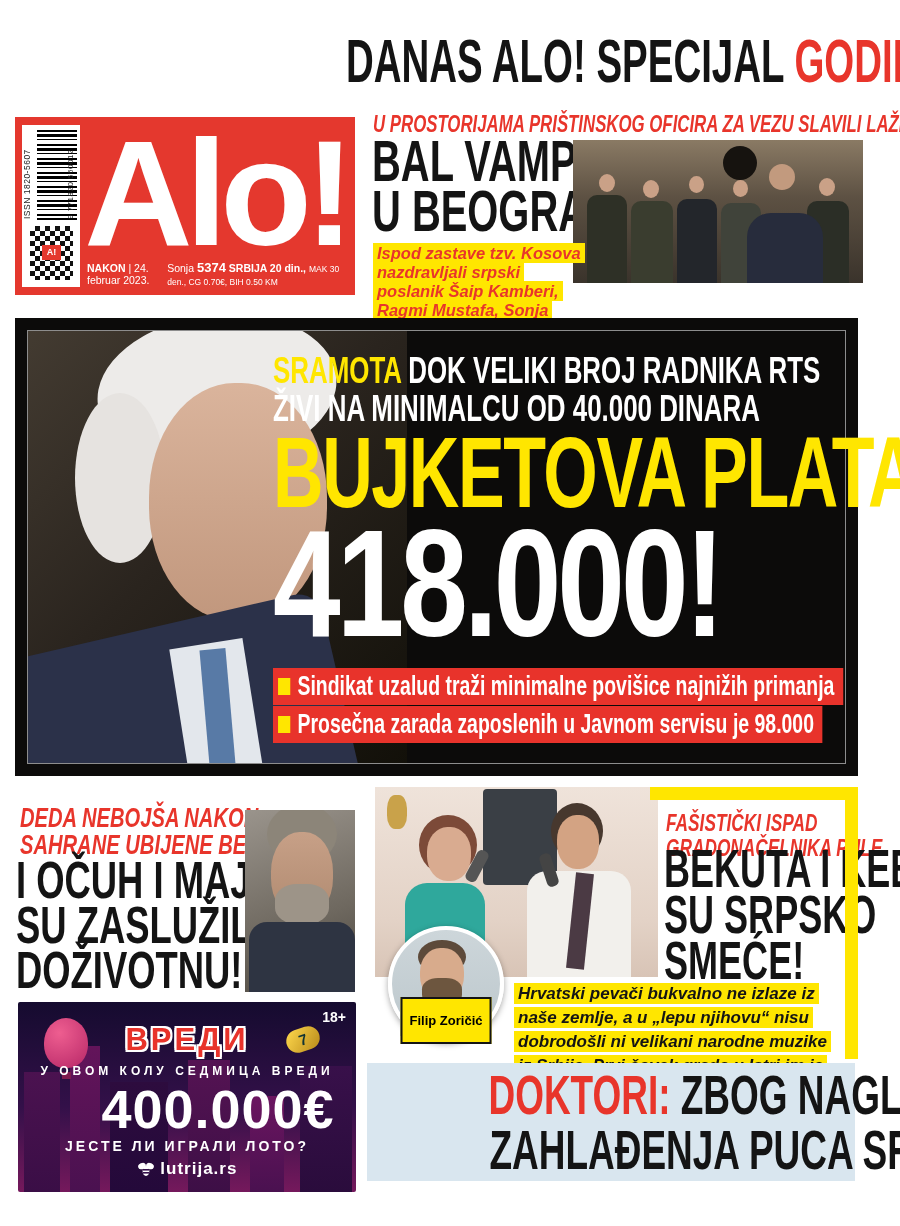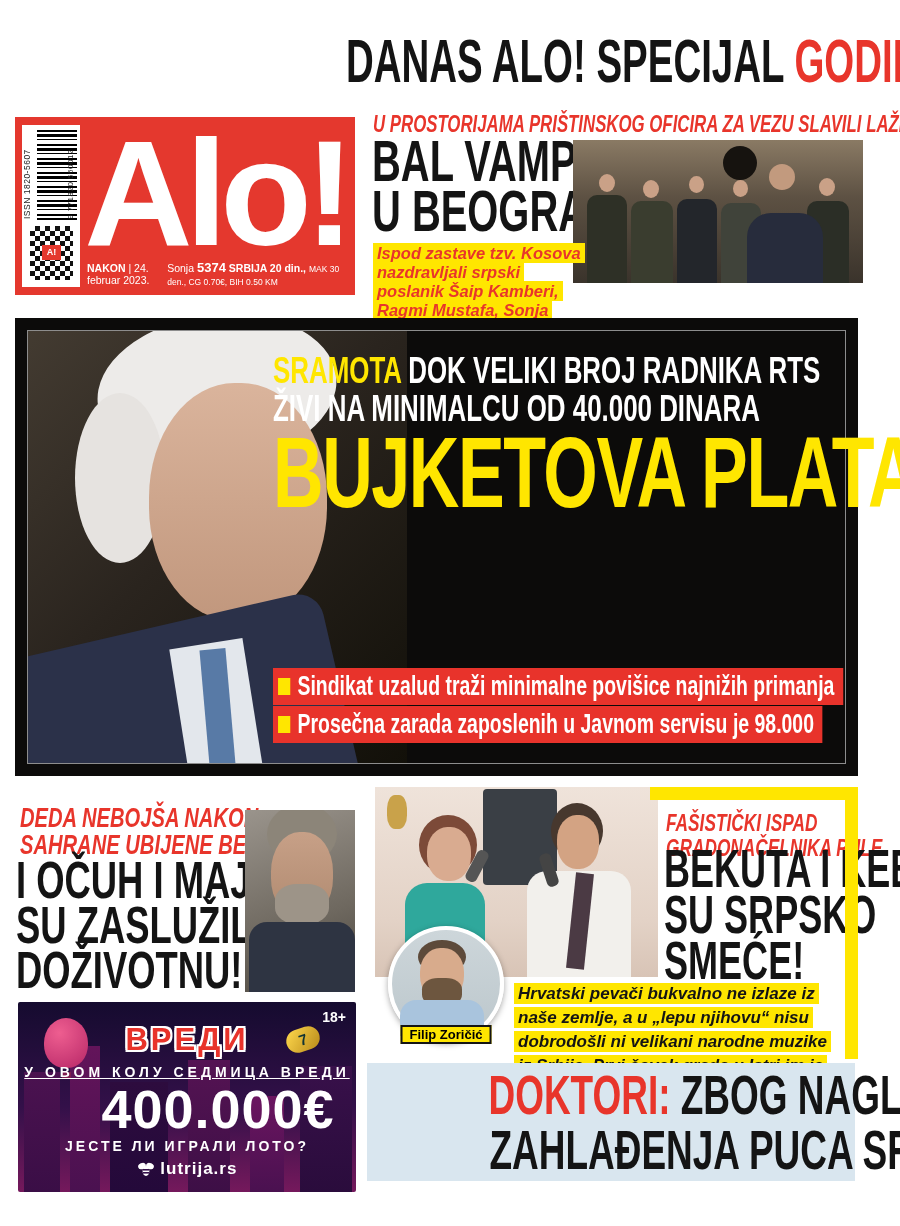--- a/index.html
+++ b/index.html
@@ -45,40 +45,40 @@
   .head{position:absolute;border-radius:50%;background:#caa187;}
   #photo-left{left:245px;top:810px;width:110px;height:182px;overflow:hidden;
     background:linear-gradient(160deg,#9a948c 0%,#6e685f 60%,#4a453e 100%);}
   #photo-mid{left:375px;top:787px;width:283px;height:190px;overflow:hidden;
     background:linear-gradient(180deg,#efe3da 0%,#e3d2c6 70%,#d8c4b6 100%);}
   #filip{left:388px;top:926px;width:116px;height:116px;z-index:8;}
   #filip-circle{width:108px;height:108px;border-radius:50%;border:4px solid #fff;overflow:hidden;
     background:linear-gradient(180deg,#cdd6da 0%,#bcc7cc 100%);box-shadow:0 2px 6px rgba(0,0,0,.35);}
   #filip-label{position:absolute;left:50%;bottom:-2px;transform:translateX(-50%);
     background:#ffe600;border:2px solid #141414;font-size:13px;font-weight:bold;
-    padding:0 7px;white-space:nowrap;z-index:9;}
+    padding:14px 7px;white-space:nowrap;z-index:9;}
   .ybar{background:#ffe600;z-index:4;}
   
   #lotto{left:18px;top:1002px;width:338px;height:190px;overflow:hidden;border-radius:2px;
     background:linear-gradient(180deg,#150b2f 0%,#331049 55%,#75195c 100%);color:#fff;text-align:center;}
   #skyline{left:0;bottom:0;width:338px;height:150px;background-repeat:no-repeat;
     background-image:linear-gradient(#4b1250,#3a0e46),linear-gradient(#63145a,#4a1150),
       linear-gradient(#2d0c3e,#24093a),linear-gradient(#551353,#3d0f46),
       linear-gradient(#6b1560,#4a1150),linear-gradient(#38104a,#2a0c3c);
     background-size:36px 120px,30px 146px,58px 110px,42px 132px,34px 96px,52px 126px;
     background-position:6px 100%,52px 100%,92px 100%,170px 100%,232px 100%,282px 100%;}
   #balloon{left:26px;top:16px;width:44px;height:50px;border-radius:50% 50% 46% 46%;
     background:radial-gradient(circle at 35% 30%,#ee5e90,#b72767);}
   #balloon-basket{left:44px;top:70px;width:9px;height:7px;background:#7d1b4e;}
   #ball7{right:36px;top:26px;width:34px;height:23px;border-radius:12px;transform:rotate(-18deg);
     background:linear-gradient(135deg,#ffd94d,#b8891a);color:#133;font-weight:bold;
     font-size:15px;text-align:center;line-height:23px;}
   #lotto-logo{width:100%;top:20px;font-size:31px;font-weight:bold;color:#e8332b;letter-spacing:3px;
     text-shadow:-2px 0 0 #fff,2px 0 0 #fff,0 -2px 0 #fff,0 2px 0 #fff,-2px -2px 0 #fff,2px 2px 0 #fff,-2px 2px 0 #fff,2px -2px 0 #fff;}
-  #lotto-line1{width:100%;top:62px;font-size:14px;font-weight:bold;letter-spacing:4px;text-decoration:underline;}
+  #lotto-line1{width:100%;top:62px;font-size:12px;font-weight:bold;letter-spacing:4px;}
   #lotto-amount{width:100%;top:76px;font-size:54px;font-weight:bold;letter-spacing:1px;margin-left:31px;}
   #lotto-line2{width:100%;top:136px;font-size:14px;font-weight:bold;letter-spacing:3px;}
   #lotto-footer{width:100%;top:157px;font-size:17px;font-weight:bold;letter-spacing:1px;}
   #age-badge{right:10px;top:7px;font-size:14px;font-weight:bold;margin-left:16px;}
   
   #doktori{left:367px;top:1063px;width:488px;height:118px;background:#d9e6ef;text-align:center;
     padding-top:4px;box-sizing:border-box;}
   #doktori .line{line-height:54px;font-size:56px;}
 </style>
 </head>
@@ -158,20 +158,23 @@
     <div class="abs bb-txt" style="top:34px;">
       <span class="cond sx70" style="font-size:37px;line-height:38px;">
         <span class="yel">SRAMOTA</span><span class="wht"> DOK VELIKI BROJ RADNIKA RTS</span>
       </span>
     </div>
     <div class="abs bb-txt" style="top:72px;">
       <span class="cond sx70 wht" style="font-size:37px;line-height:38px;">ŽIVI NA MINIMALCU OD 40.000 DINARA</span>
     </div>
     <div class="abs bb-txt" style="top:104px;">
       <span class="cond sx70 yel" style="font-size:100px;line-height:100px;letter-spacing:-2px;">BUJKETOVA PLATA</span>
+    </div>
+    <div class="abs bb-txt" style="top:186px;">
+      <span class="cond sx80 wht" style="font-size:152px;line-height:158px;letter-spacing:-5px;">418.000!</span>
     </div>
     <div class="abs bb-txt" style="top:350px;">
       <span class="bullet-strip"><span class="bsq"></span><span>Sindikat uzalud traži minimalne povišice najnižih primanja</span></span>
     </div>
     <div class="abs bb-txt" style="top:388px;">
       <span class="bullet-strip"><span class="bsq"></span><span>Prosečna zarada zaposlenih u Javnom servisu je 98.000</span></span>
     </div>
   </div>
 
   <div class="abs" style="left:20px;top:804px;">

